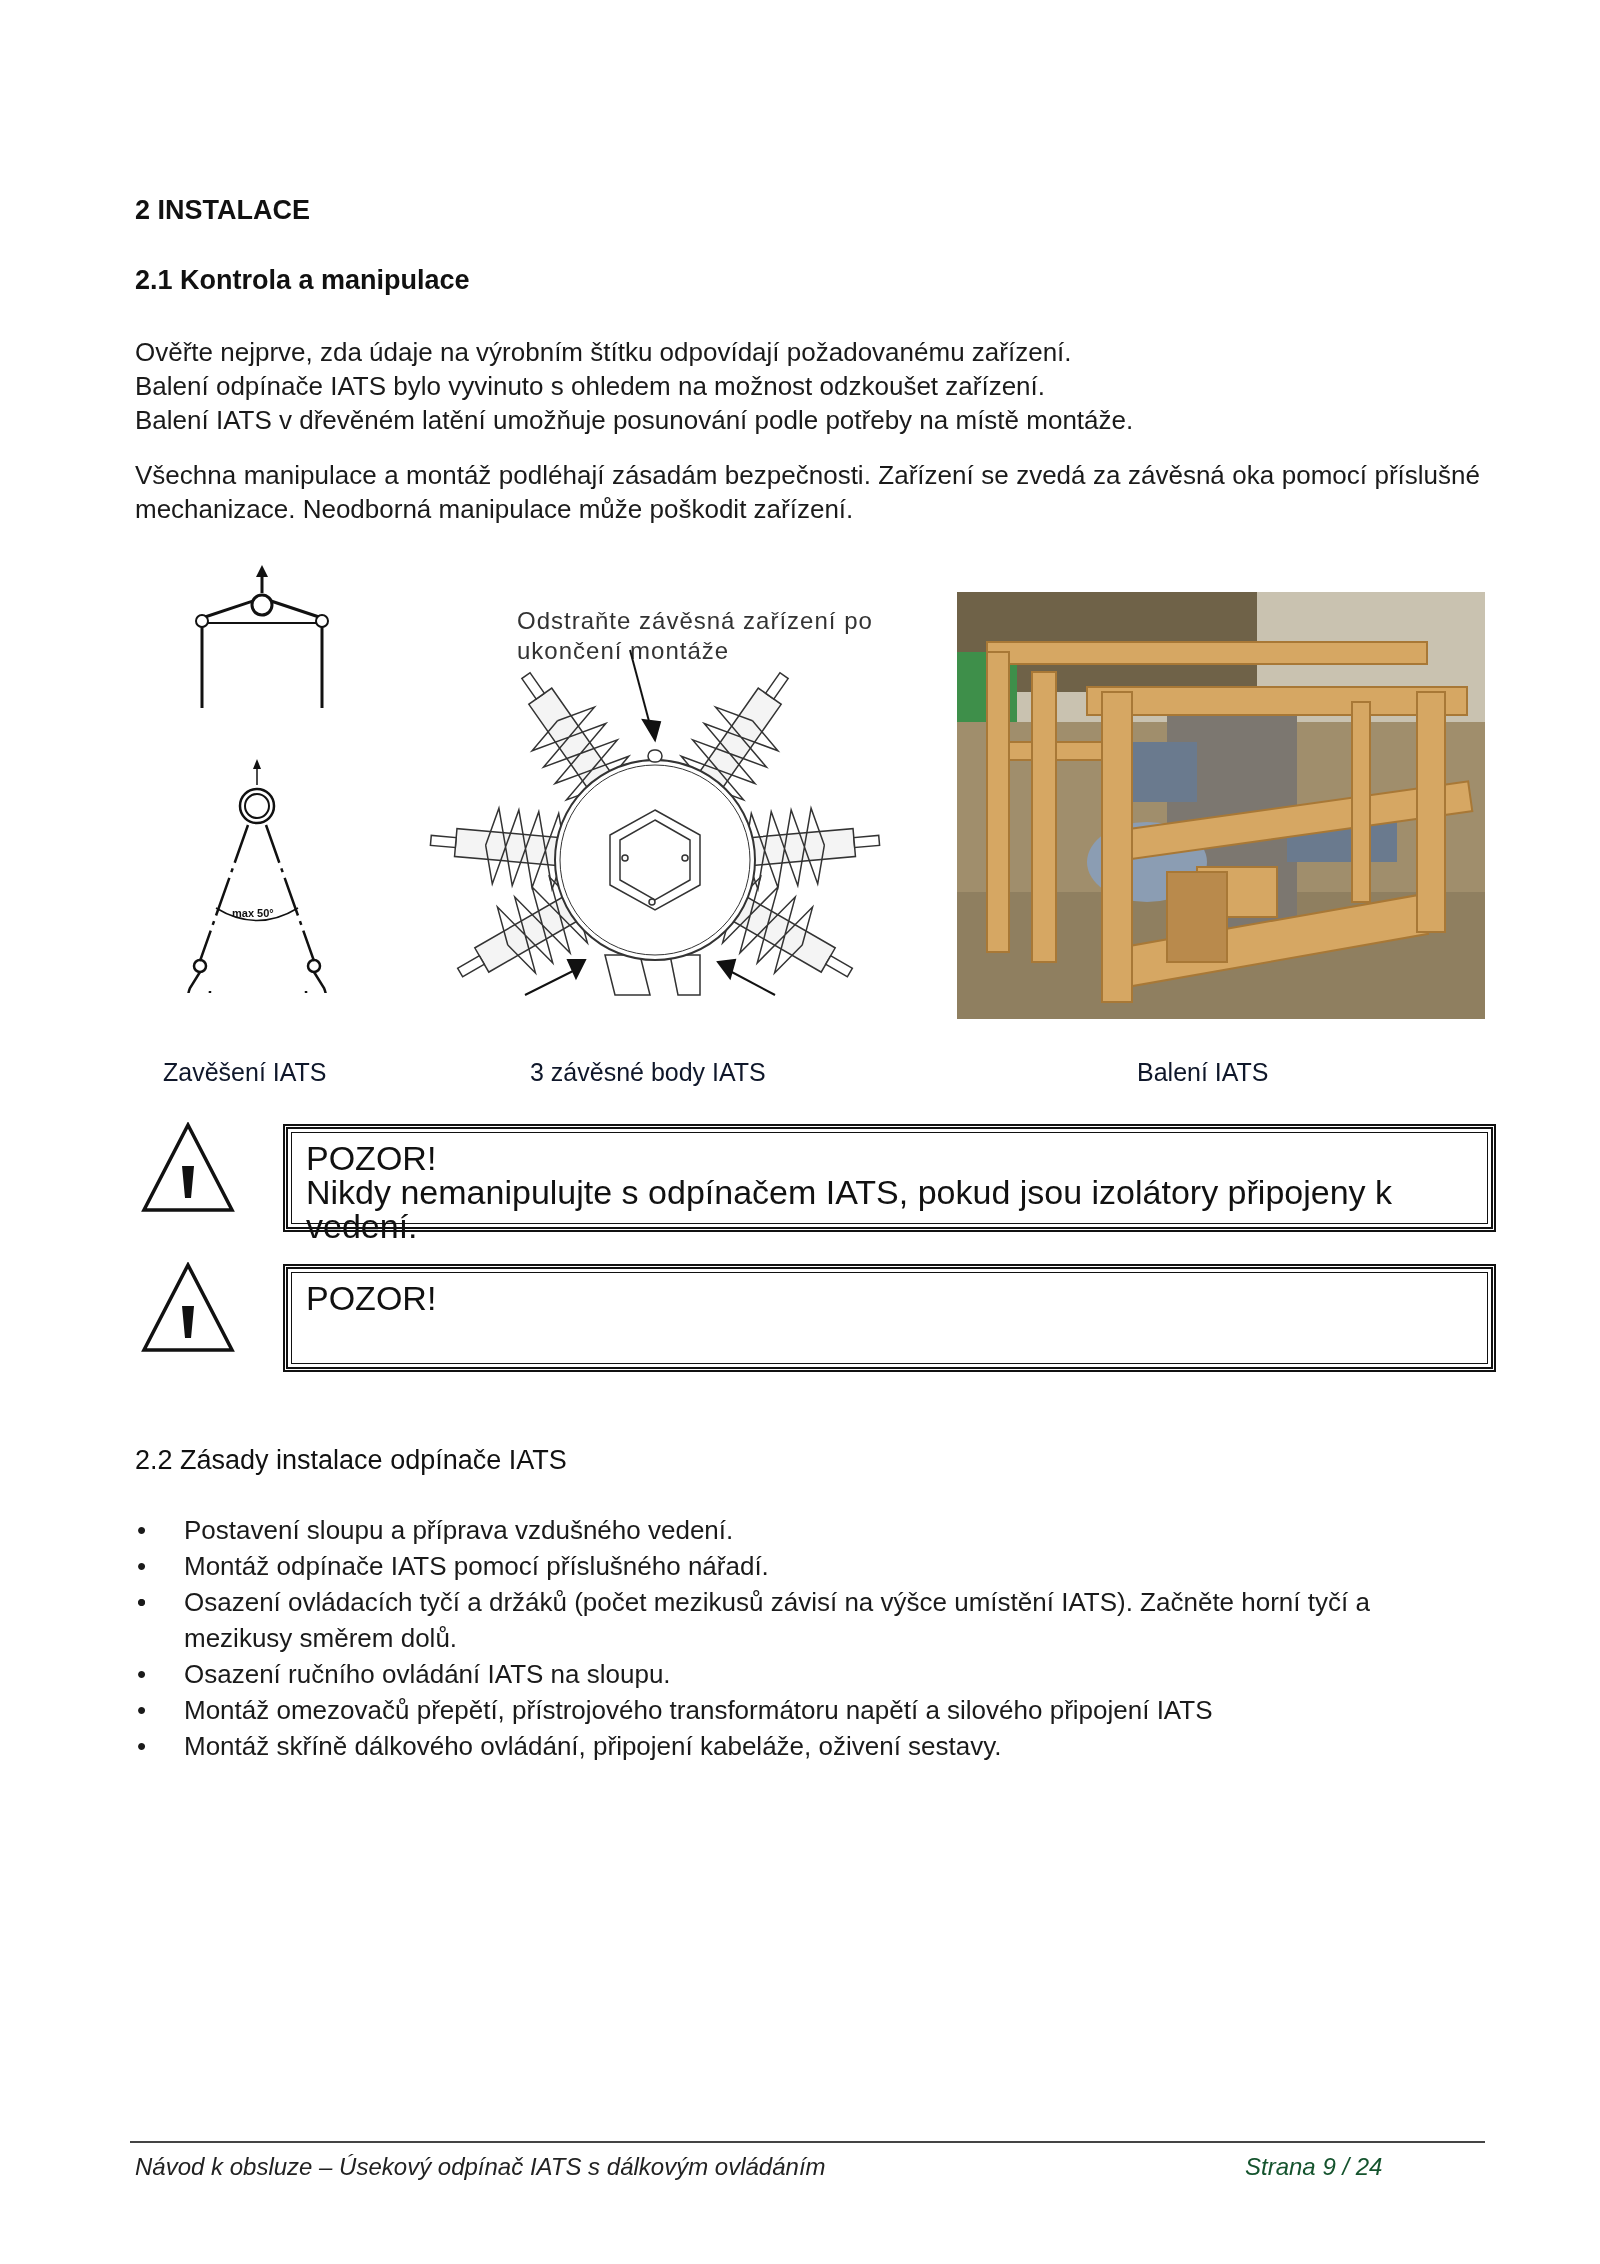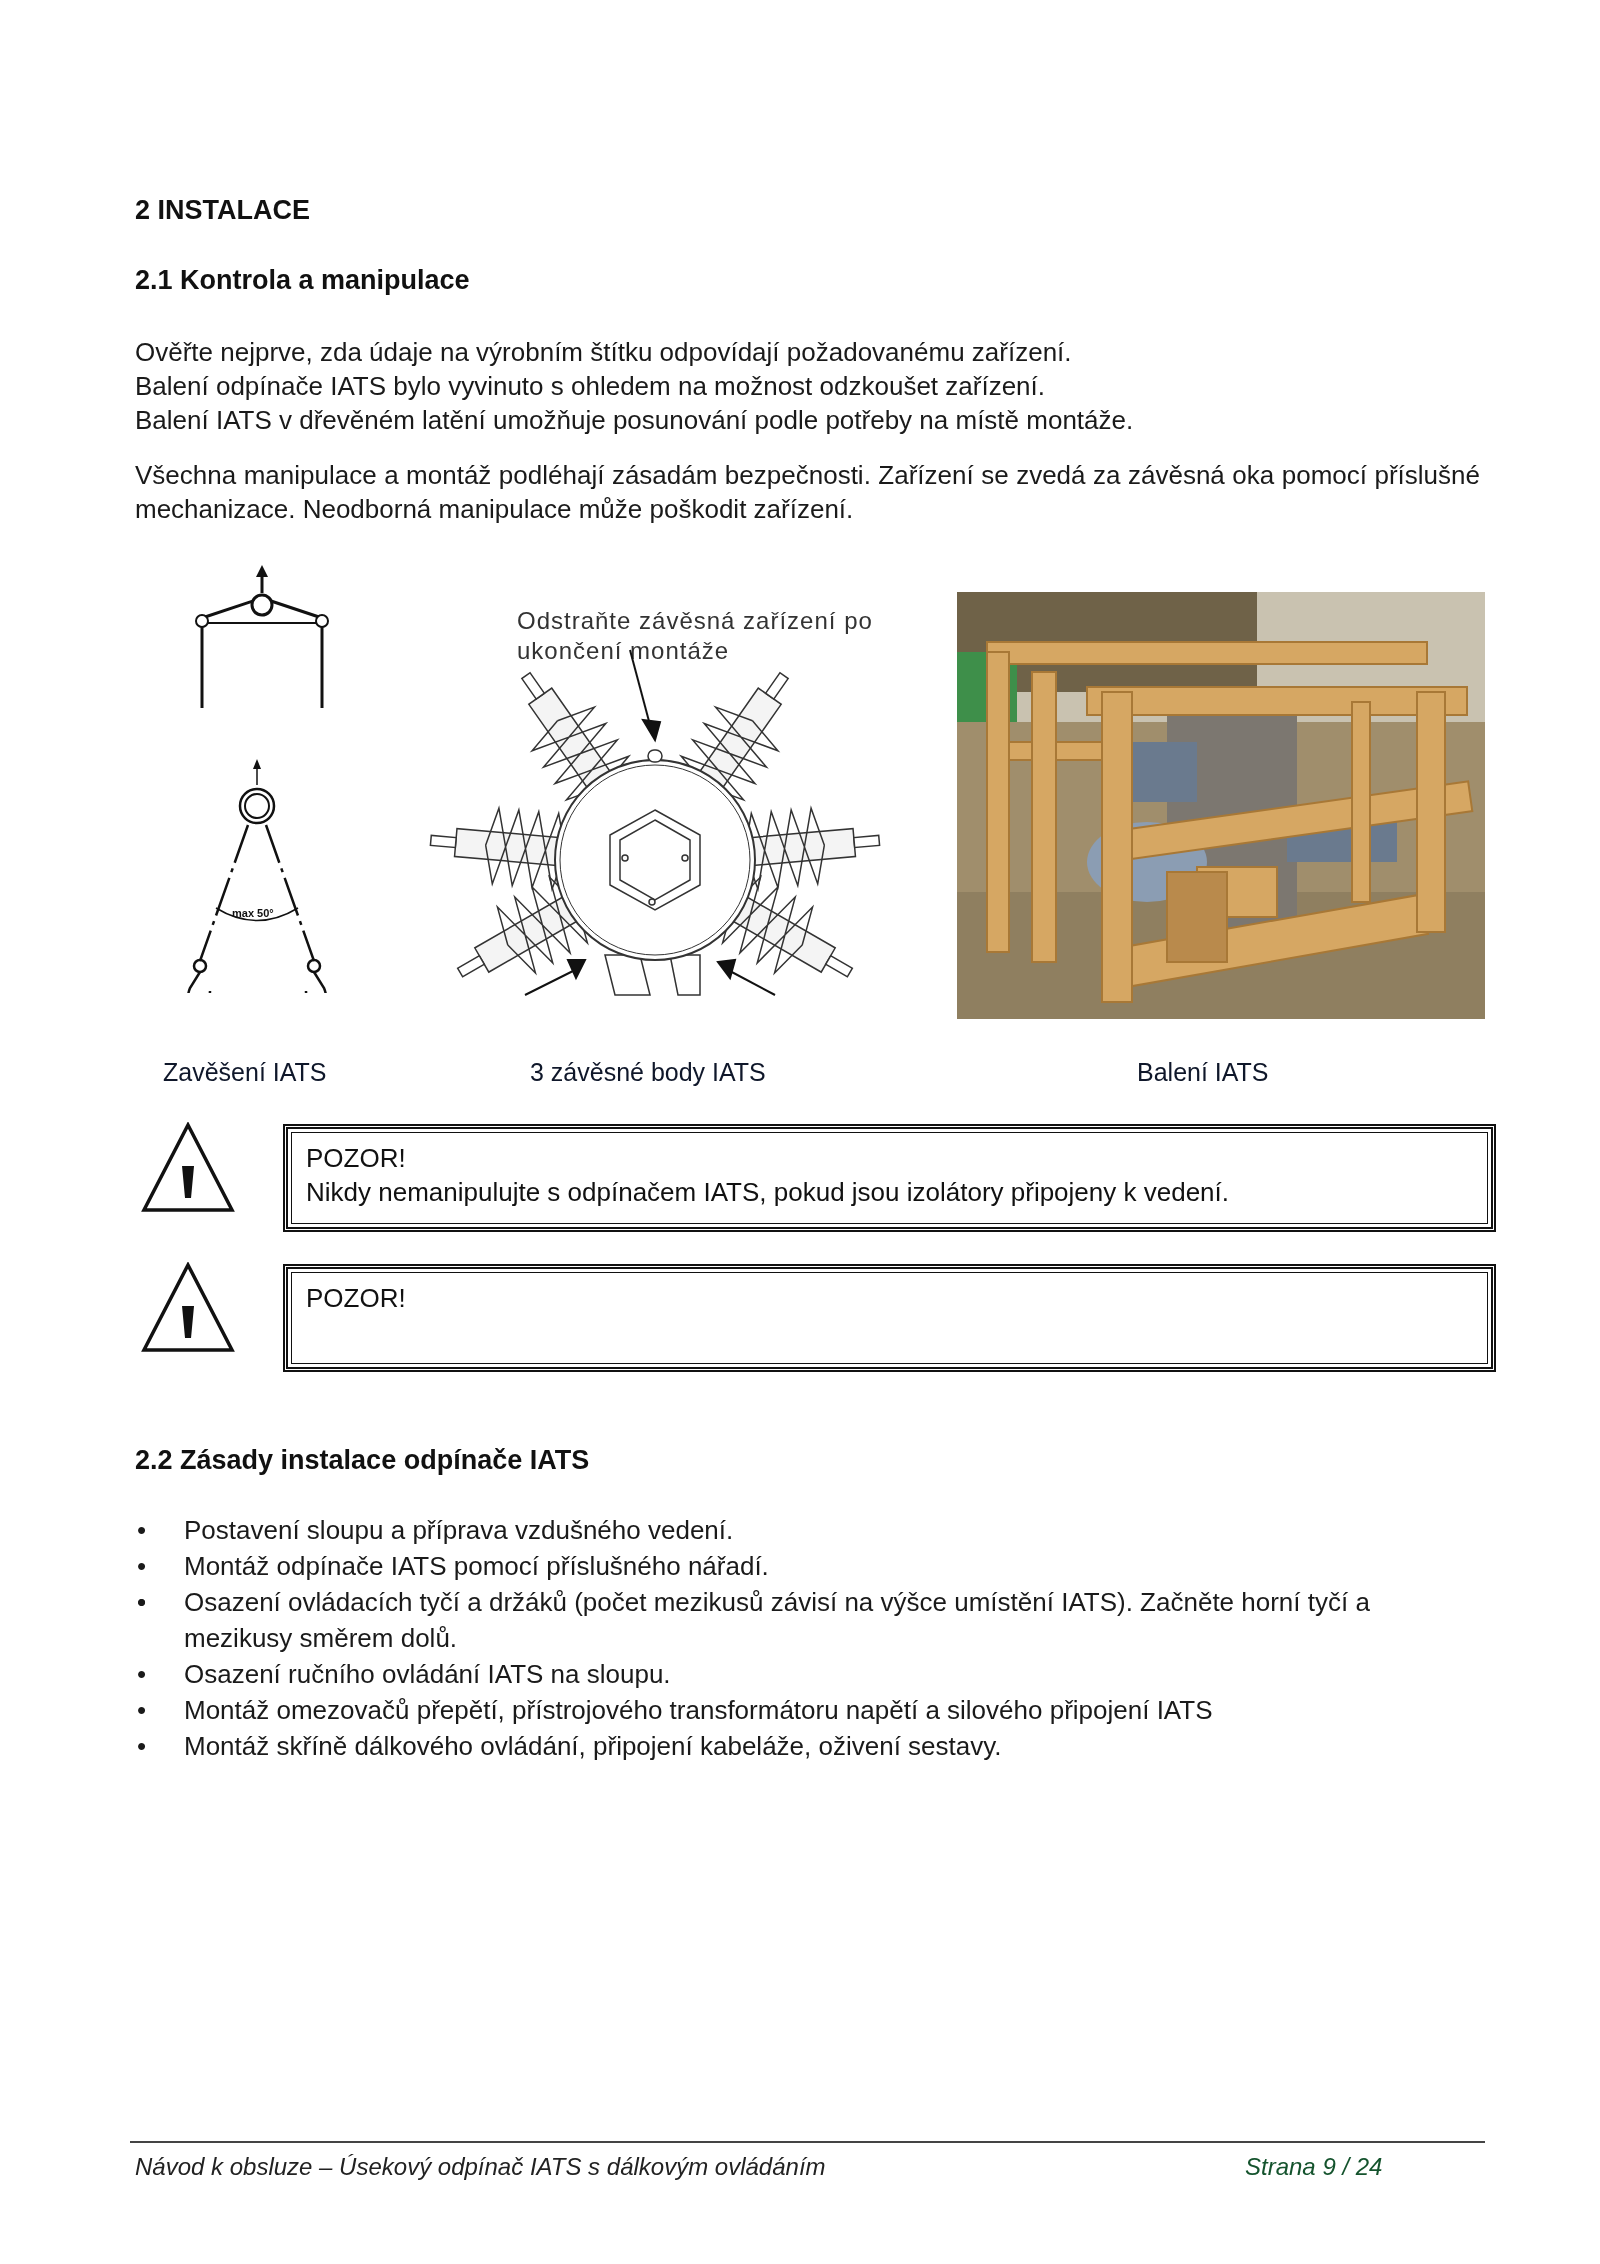--- a/index.html
+++ b/index.html
@@ -7,23 +7,23 @@
          font-family:"Liberation Sans", sans-serif; color:#111; }
   .abs { position:absolute; }
   .h1 { left:135px; top:195px; font-size:27px; font-weight:bold; }
   .h2 { left:135px; top:265px; font-size:27px; font-weight:bold; }
   .para { left:135px; top:335px; width:1345px; font-size:26px; line-height:34px; color:#1a1a1a; }
   .para .line { display:block; white-space:nowrap; }
   .para .justify { display:block; text-align:justify; text-align-last:justify; white-space:normal; }
   .cap { font-size:25px; color:#0f172a; }
   .annot { left:517px; top:578px; font-size:24px; line-height:30px; color:#333; letter-spacing:1px; }
   .warn { left:283px; width:1213px; border:5px double #111; box-sizing:border-box;
-          outline:1px solid #111; outline-offset:-9px; padding:12px 7px 0 18px; font-size:26px; line-height:34px; }
+          outline:1px solid #111; outline-offset:-9px; padding:12px 7px 0 18px; font-size:34px; line-height:34px; }
   .tri { left:140px; width:96px; height:92px; }
-  .h3 { left:135px; top:1445px; font-size:27px; font-weight:bold; }
+  .h3 { left:135px; top:1445px; font-size:27px; font-weight:normal; }
   .bullets { left:135px; top:1512px; width:1345px; margin:0; padding:0; list-style:none; font-size:26px; line-height:36px; color:#1a1a1a; }
   .bullets li { position:relative; padding-left:49px; }
   .bullets li .dot { position:absolute; left:2px; top:0; }
   .footer-rule { left:130px; top:2141px; width:1355px; height:0; border-top:2px solid #444; }
   .footer-left { left:135px; top:2153px; font-size:24px; font-style:italic; color:#222; }
   .footer-right { left:1245px; top:2153px; font-size:24px; font-style:italic; color:#14532d; }
   .photo { left:957px; top:592px; width:528px; height:427px; overflow:hidden; background:#8a7a5e; }
 </style>
 </head>
 <body>

